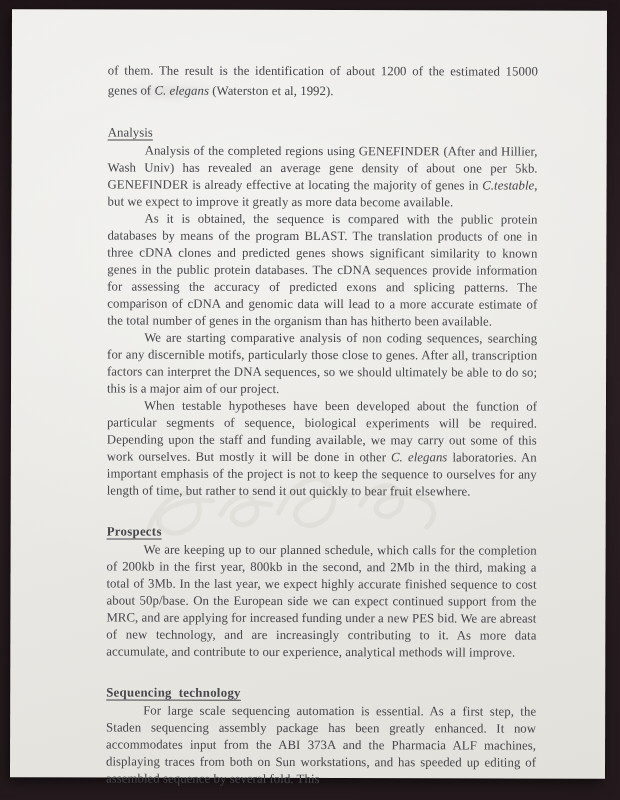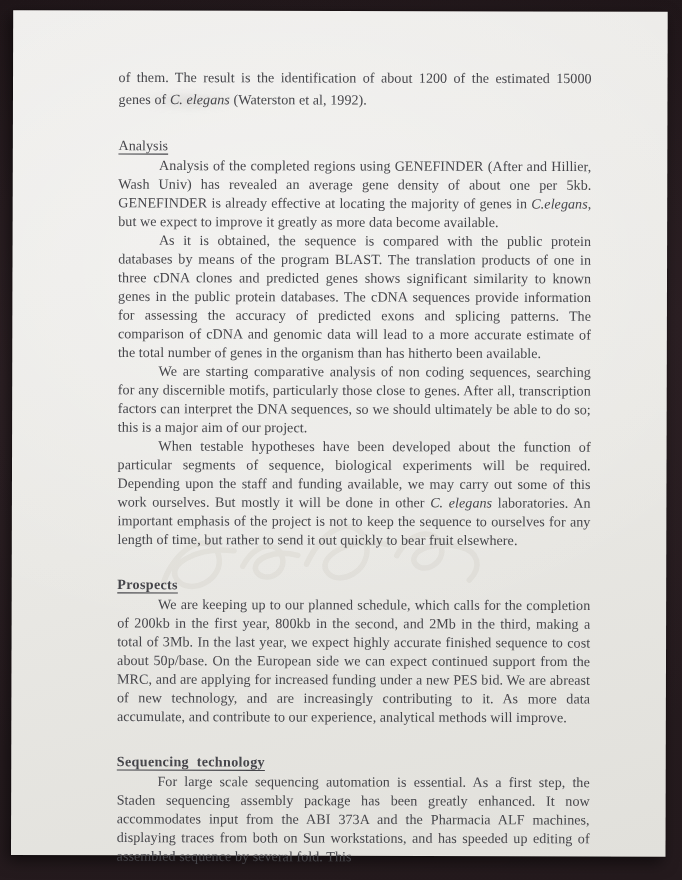--- a/index.html
+++ b/index.html
@@ -71,21 +71,21 @@
       <g fill="none" stroke="#b7b2a5" stroke-width="5" stroke-linecap="round" opacity="0.55">
         <path d="M28 95 C 40 60, 72 48, 78 70 C 84 92, 52 108, 40 92 C 30 78, 60 62, 92 66"></path>
         <path d="M100 80 C 112 58, 132 56, 136 72 C 140 88, 118 96, 112 84 C 108 74, 128 64, 150 70"></path>
         <path d="M158 78 C 175 40, 205 34, 212 58 C 219 84, 186 100, 176 84 C 168 70, 200 52, 232 60"></path>
         <path d="M240 70 C 252 48, 274 44, 280 60 C 286 78, 262 88, 256 76 C 252 66, 272 56, 298 62 C 314 66, 318 80, 306 92"></path>
       </g>
     </svg>
     <div class="content" id="doc-content">
         <p class="para no-indent"><span>of them.  The result is the identification of about 1200 of the estimated 15000 genes of </span><span class="it">C. elegans</span><span> (Waterston et al, 1992).</span></p>
         <div class="heading">Analysis</div>
-        <p class="para"><span>Analysis of the completed regions using GENEFINDER  (After and Hillier, Wash Univ) has revealed an average gene density of about one per 5kb.  GENEFINDER is already effective at locating the majority of genes in </span><span class="it">C.elegans</span><span>, but we expect to improve it greatly as more data become available.</span></p>
+        <p class="para"><span>Analysis of the completed regions using GENEFINDER  (After and Hillier, Wash Univ) has revealed an average gene density of about one per 5kb.  GENEFINDER is already effective at locating the majority of genes in </span><span class="it">C.testable</span><span>, but we expect to improve it greatly as more data become available.</span></p>
         <p class="para"><span>As it is obtained, the sequence is compared with the public protein databases by means of the program BLAST. The translation products of one in three cDNA clones and predicted genes shows significant similarity to known genes in the public protein databases.  The cDNA sequences provide information for assessing the accuracy of predicted exons and splicing patterns.  The comparison of cDNA and genomic data will lead to a more accurate estimate of the total number of genes in the organism than has hitherto been available.</span></p>
         <p class="para"><span>We are starting comparative analysis of non coding sequences, searching for any discernible motifs, particularly those close to genes.  After all, transcription factors can interpret the DNA sequences, so we should ultimately be able to do so; this is a major aim of our project.</span></p>
         <p class="para"><span>When testable hypotheses have been developed about the function of particular segments of sequence, biological experiments will be required.  Depending upon the staff and funding available, we may carry out some of this work ourselves.  But mostly it will be done in other </span><span class="it">C. elegans</span><span> laboratories.  An important emphasis of the project is not to keep the sequence to ourselves for any length of time, but rather to send it out quickly to bear fruit elsewhere.</span></p>
         <div class="heading bold">Prospects</div>
         <p class="para"><span>We are keeping up to our planned schedule, which calls for the completion of 200kb in the first year, 800kb in the second, and 2Mb in the third, making a total of 3Mb. In the last year, we expect highly accurate finished sequence to cost about 50p/base.  On the European side we can expect continued support from the MRC, and are applying for increased funding under a new PES bid.  We are abreast of new technology, and are increasingly contributing to it.  As more data accumulate,  and contribute to our experience, analytical methods will improve.</span></p>
         <div class="heading bold">Sequencing  technology</div>
         <p class="para"><span>For large scale sequencing automation is essential.  As a first step, the Staden sequencing assembly package has been greatly enhanced.  It now accommodates input from the ABI 373A and the Pharmacia ALF machines, displaying traces from both on Sun workstations, and has speeded up editing of assembled sequence by several fold.  This</span></p>
       </div>
   </div>
 </div>

